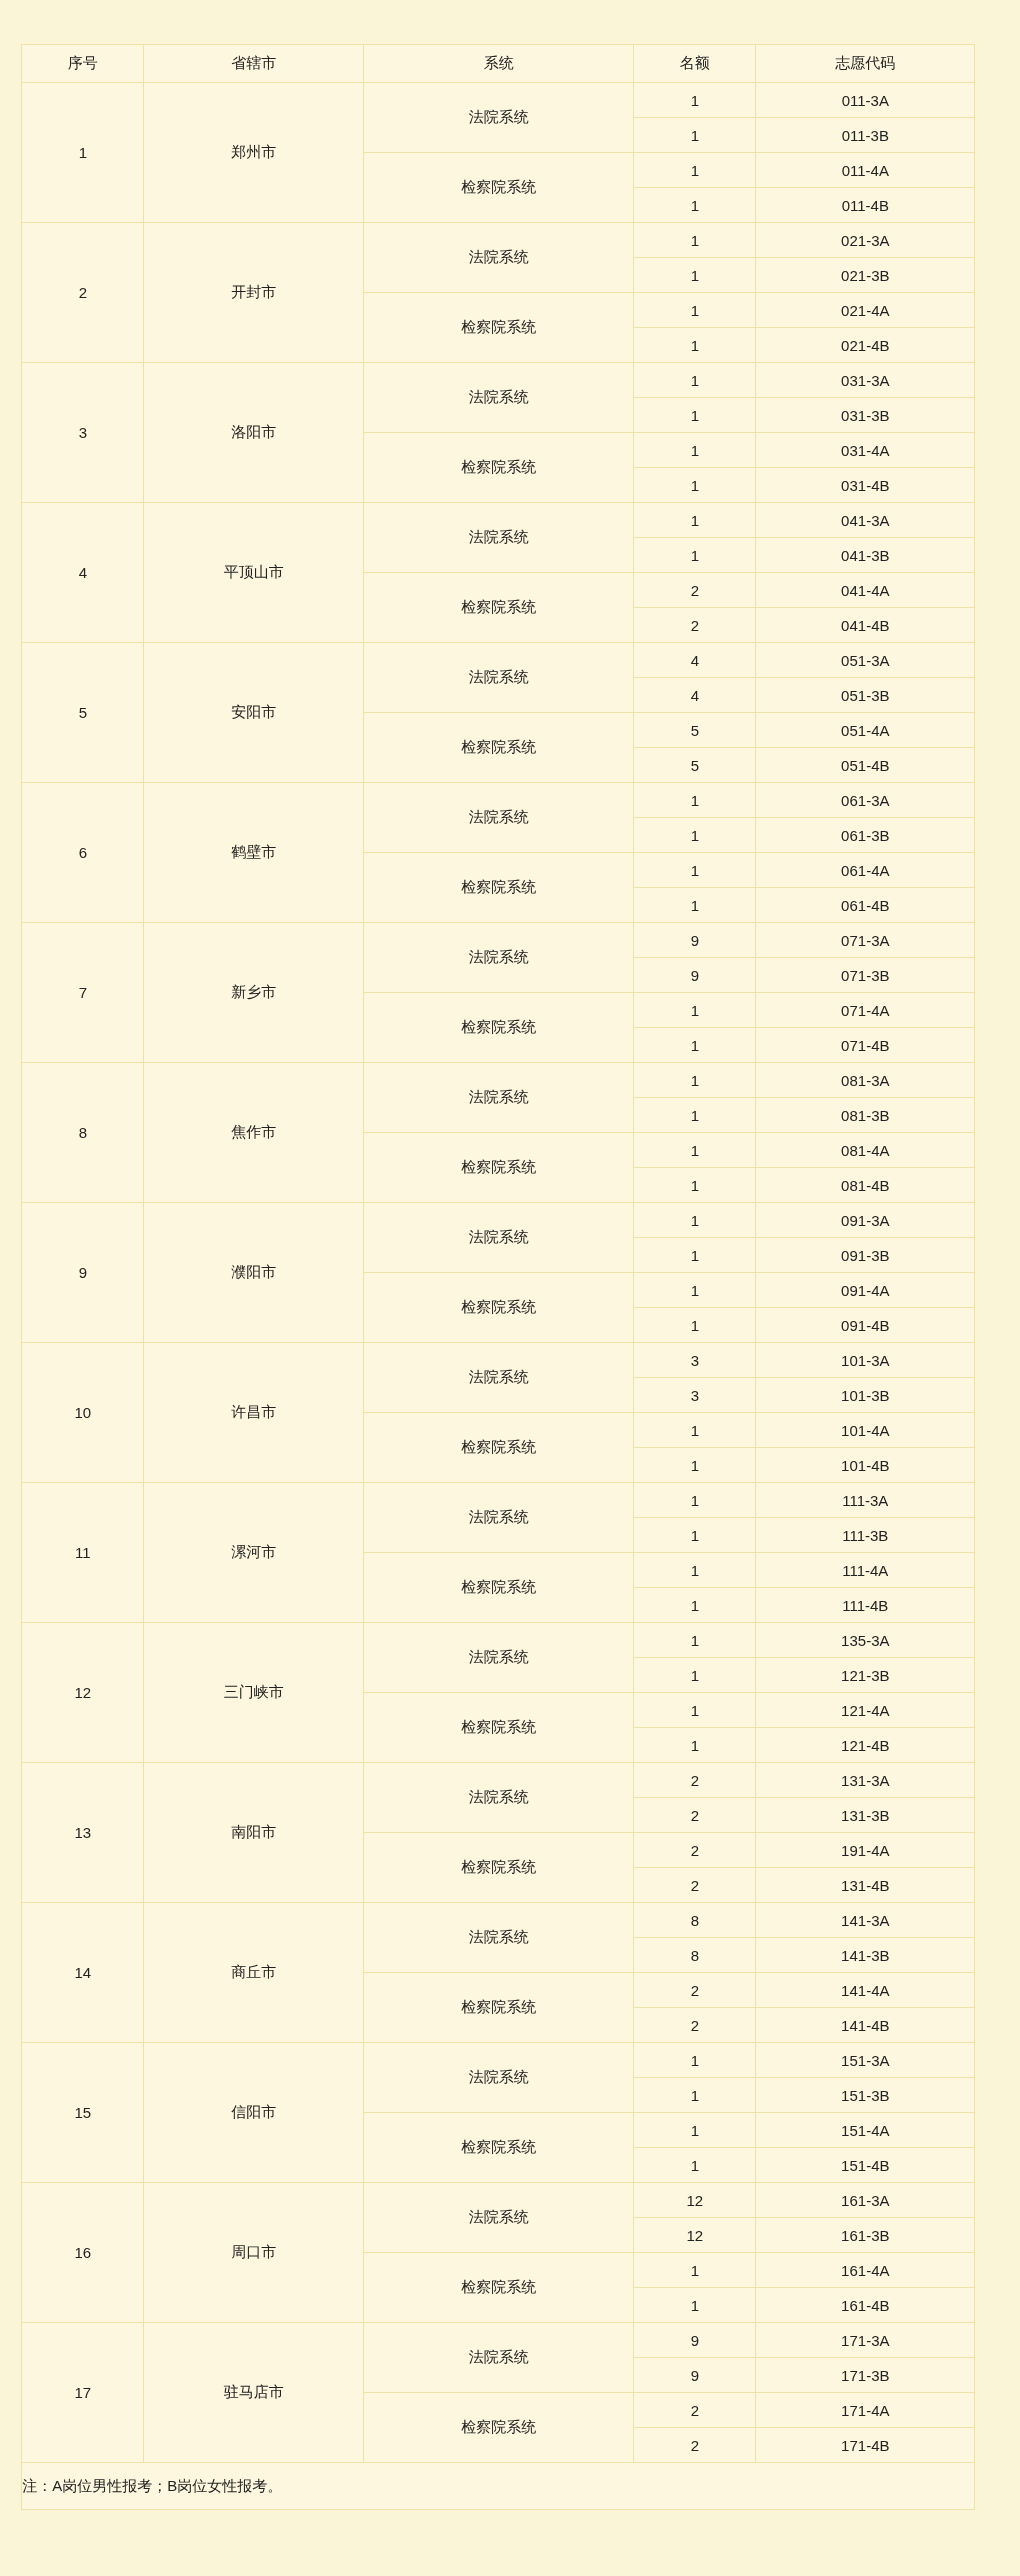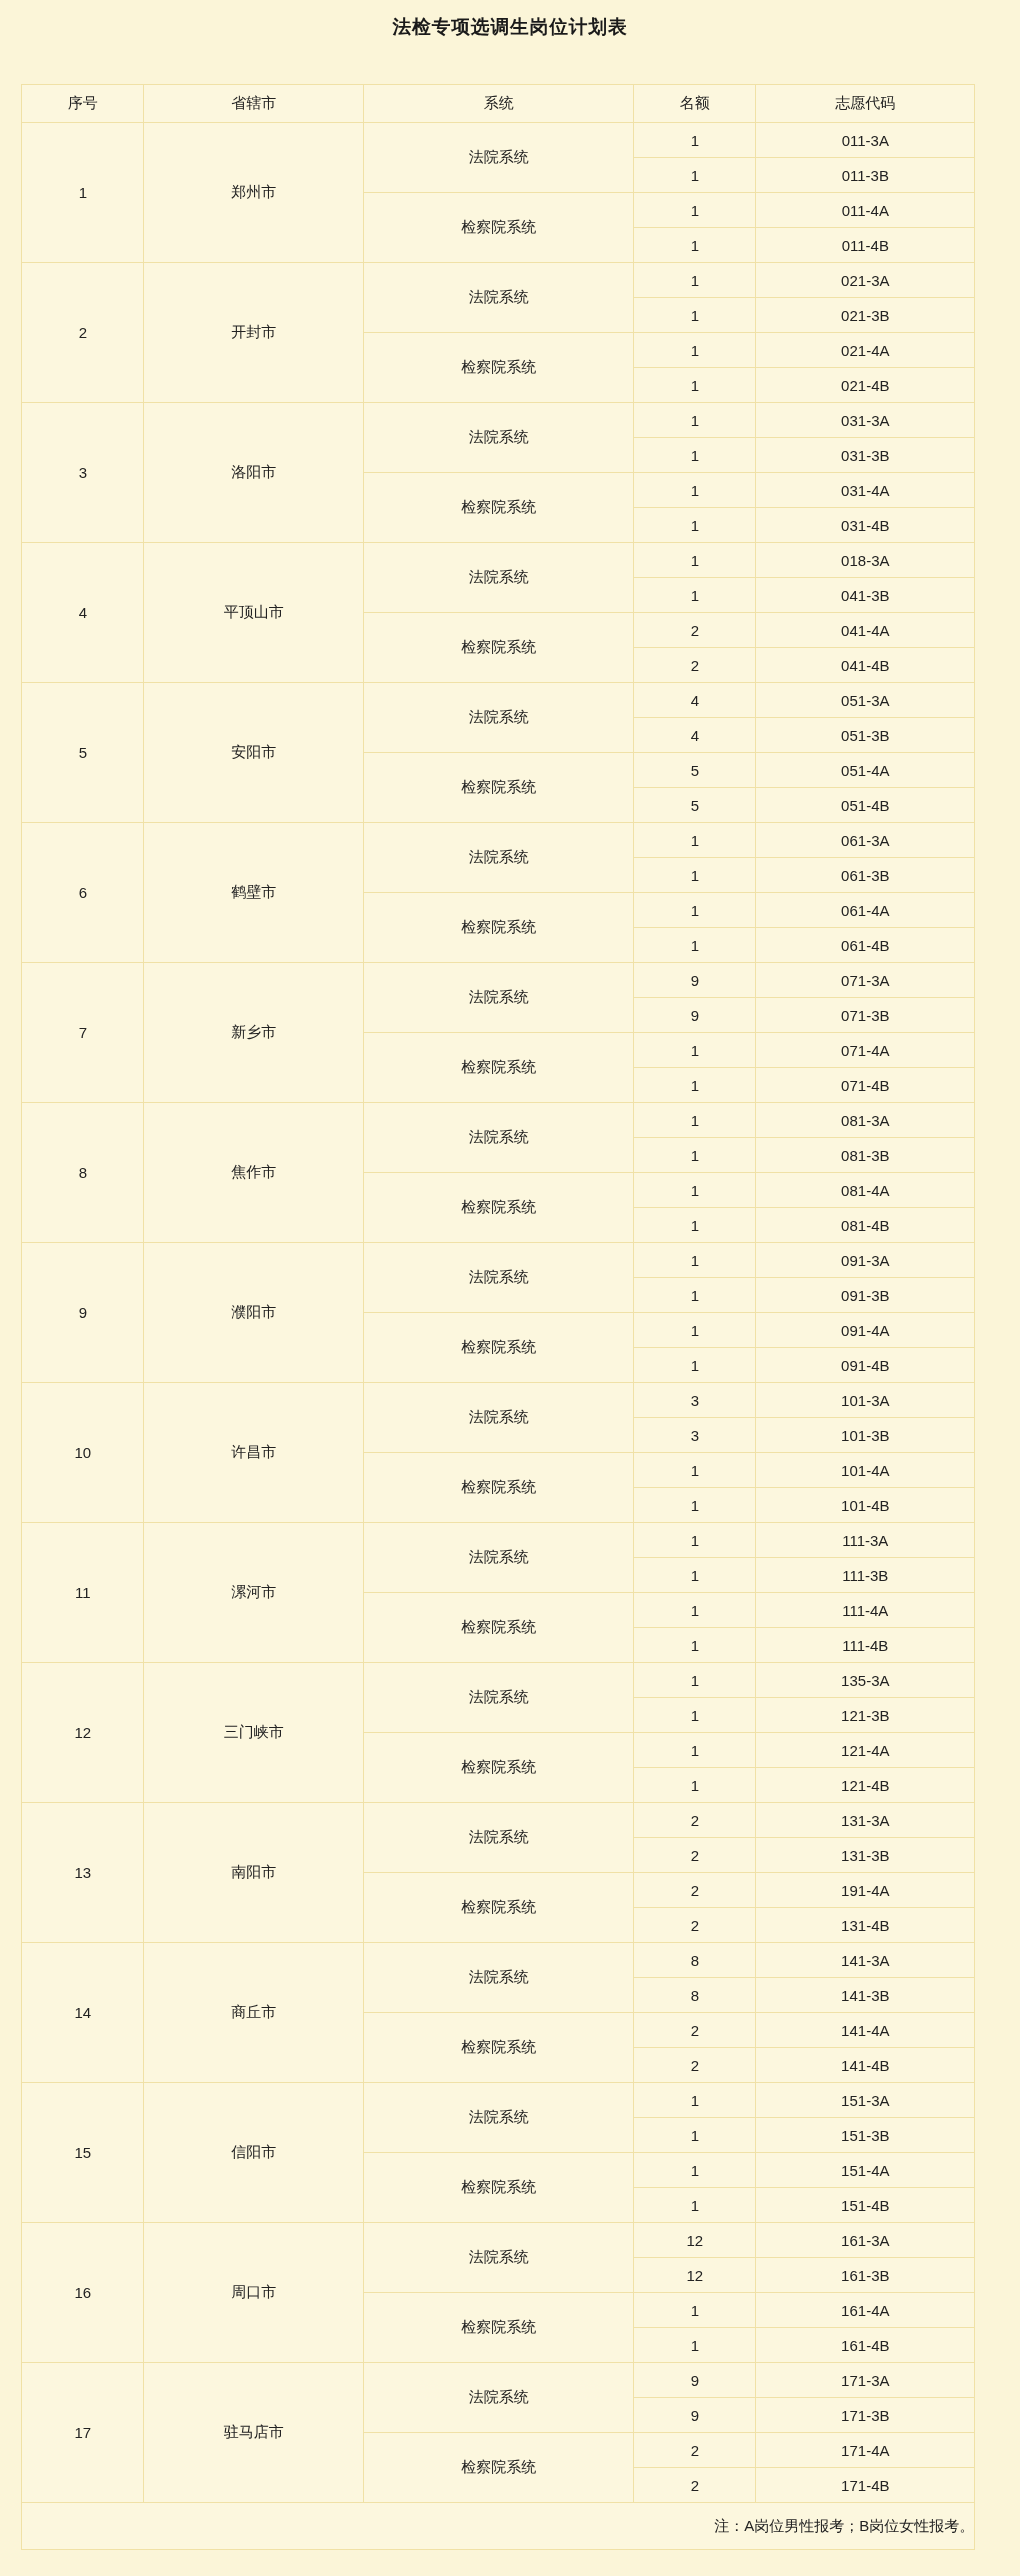--- a/index.html
+++ b/index.html
@@ -43,33 +43,32 @@
   }
   .plan-table th {
     height: 37px;
     font-family: Liberation Serif, serif;
   }
   .plan-table td {
     height: 34px;
   }
   .plan-table td.note-cell {
     height: 46px;
-    text-align: right;
+    text-align: left;
   }
   col.col-no     { width: 122px; }
   col.col-city   { width: 220px; }
   col.col-system { width: 270px; }
   col.col-quota  { width: 122px; }
   col.col-code   { width: 219px; }
 </style>
 </head>
 <body>
 
 <div class="page">
-  <h1 class="page-title">法检专项选调生岗位计划表</h1>
 
   <table class="plan-table">
     <colgroup>
       <col class="col-no">
       <col class="col-city">
       <col class="col-system">
       <col class="col-quota">
       <col class="col-code">
     </colgroup>
     <thead>
@@ -140,21 +139,21 @@
         </tr>
         <tr>
           <td>1</td>
           <td>031-4B</td>
         </tr>
         <tr>
           <td rowspan="4">4</td>
           <td rowspan="4">平顶山市</td>
           <td rowspan="2">法院系统</td>
           <td>1</td>
-          <td>018-3A</td>
+          <td>041-3A</td>
         </tr>
         <tr>
           <td>1</td>
           <td>041-3B</td>
         </tr>
         <tr>
           <td rowspan="2">检察院系统</td>
           <td>2</td>
           <td>041-4A</td>
         </tr>

